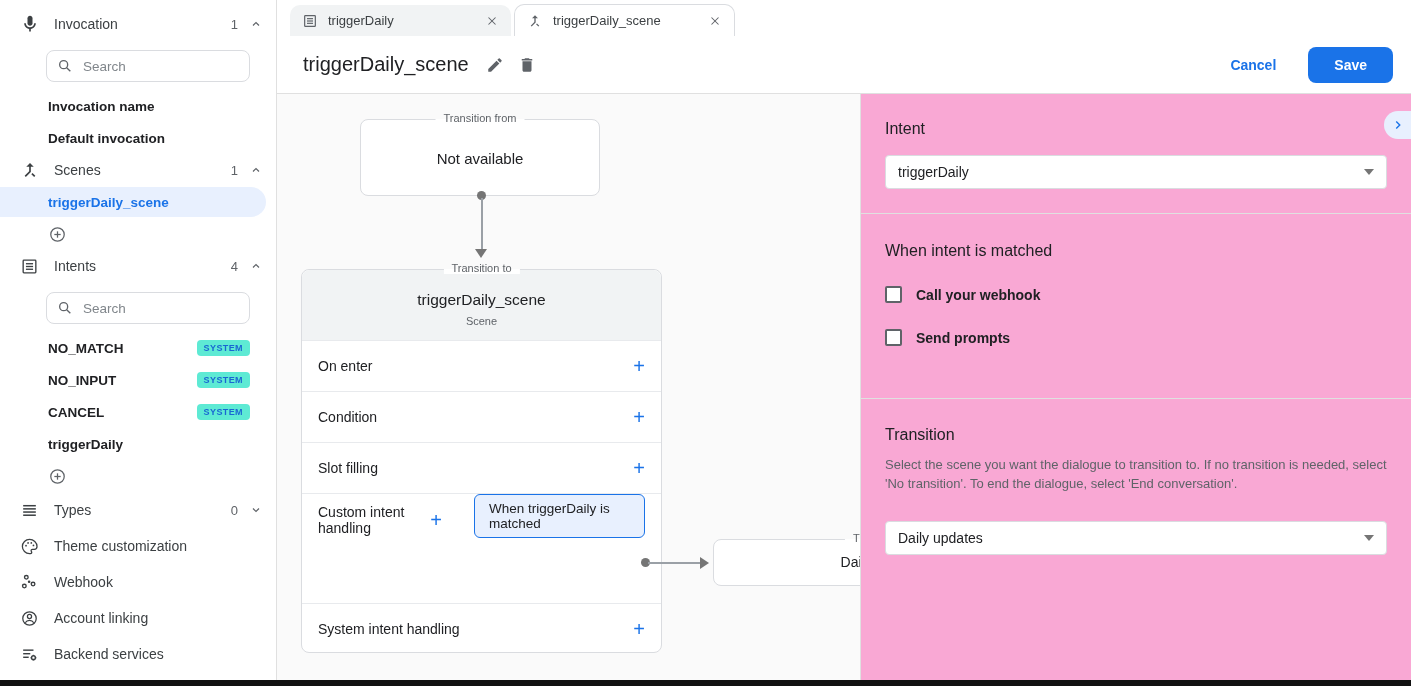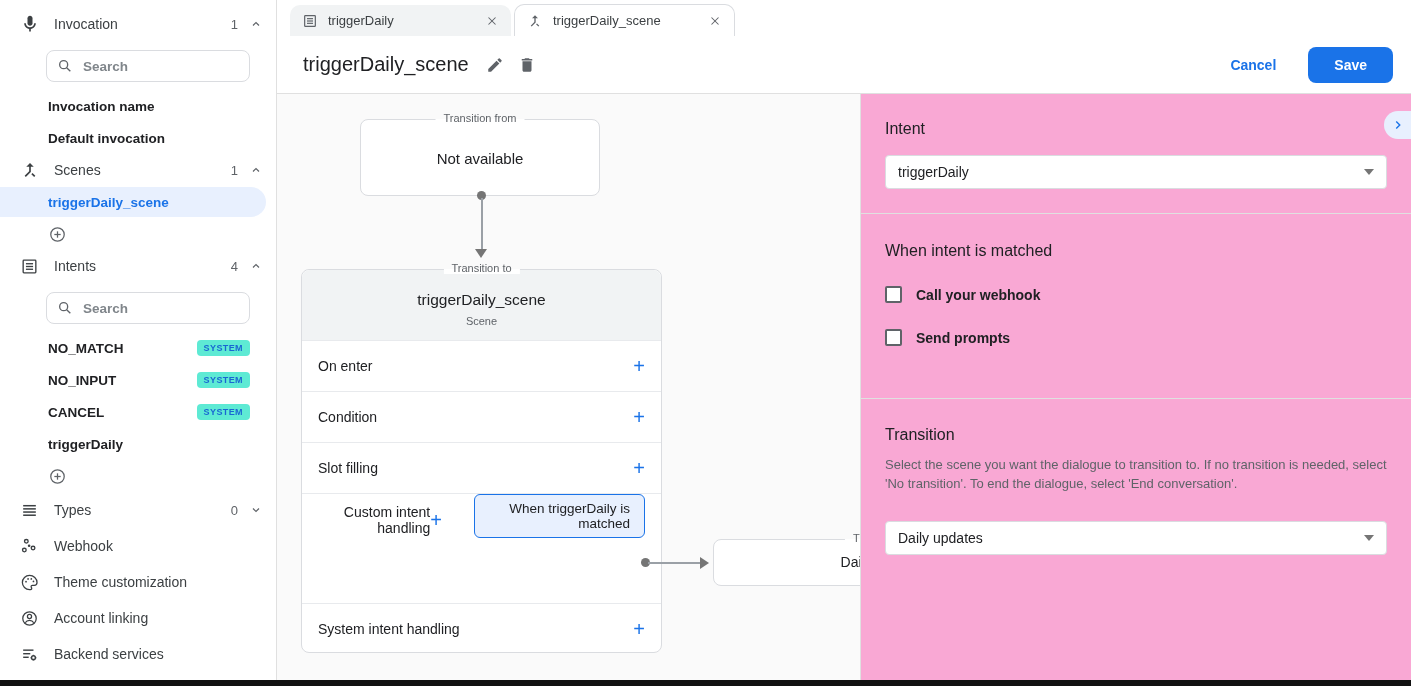--- a/index.html
+++ b/index.html
@@ -14,21 +14,21 @@
   
   .sidebar { width:277px; flex-shrink:0; border-right:1px solid #e0e0e0; padding-top:8px; background:#fff; overflow:hidden; }
   .side-sec { height:32px; display:flex; align-items:center; padding:0 14px 0 20px; cursor:pointer; }
   .side-sec .ic { width:20px; height:20px; color:#3c4043; flex-shrink:0; display:flex; align-items:center; }
   .side-sec .lbl { margin-left:14px; font-size:14px; color:#3c4043; flex:1; }
   .side-sec .cnt { font-size:13px; color:#5f6368; margin-right:12px; }
   .side-sec .chev { color:#5f6368; display:flex; }
   .side-search { margin:10px 26px 8px 46px; height:32px; border:1px solid #dadce0; border-radius:8px;
     display:flex; align-items:center; padding:0 10px; background:#fff; }
   .side-search input { border:none; outline:none; font-size:13.5px; width:100%; margin-left:8px;
-    font-family:"Liberation Sans", sans-serif; color:#202124; background:transparent;font-weight:bold; }
+    font-family:"Liberation Sans", sans-serif; color:#202124; background:transparent; }
   .side-search input::placeholder { color:#80868b; }
   .side-item { height:32px; display:flex; align-items:center; padding-left:48px; padding-right:26px;
     font-weight:bold; font-size:13.5px; color:#202124; cursor:pointer; }
   .side-item.spread { justify-content:space-between; }
   .badge { background:#5eead4; color:#1967d2; font-size:9px; font-weight:bold; letter-spacing:.4px;
     padding:3px 7px; border-radius:4px; }
   .scene-pill { height:30px; margin:1px 10px 1px 0; display:flex; align-items:center; padding-left:48px;
     background:#e8f0fe; border-radius:0 16px 16px 0; color:#1a73e8; font-weight:bold; font-size:13.5px; cursor:pointer; }
   .add-row { height:32px; display:flex; align-items:center; padding-left:48px; color:#5f6368; cursor:pointer; }
   .side-nav { height:36px; display:flex; align-items:center; padding:0 14px 0 20px; cursor:pointer; }
@@ -73,21 +73,21 @@
     border-top:9px solid #757575; }
   .arr-right { position:absolute; width:0; height:0; border-top:6px solid transparent; border-bottom:6px solid transparent;
     border-left:9px solid #757575; }
 
   .scene-card { position:absolute; left:24px; top:175px; width:361px; height:384px; background:#fff;
     border:1px solid #dadce0; border-radius:8px; }
   .scene-head { height:70px; background:#f1f3f4; border-radius:8px 8px 0 0; text-align:center; padding-top:21px; }
   .scene-head .sc-title { font-size:15.5px; color:#202124; }
   .scene-head .sc-sub { font-size:11px; color:#5f6368; margin-top:6px; }
   .scene-row { height:51px; border-top:1px solid #e8eaed; display:flex; align-items:center;
-    justify-content:space-between; padding:0 16px; font-size:14px; color:#202124;text-align:right; }
+    justify-content:space-between; padding:0 16px; font-size:14px; color:#202124; }
   .plus { color:#1a73e8; font-size:20px; font-weight:400; cursor:pointer; line-height:1; }
   .scene-row.custom { height:110px; align-items:stretch; padding:0; justify-content:flex-start; }
   .scene-row.custom .row-line { height:51px; display:flex; align-items:center; justify-content:space-between; padding:0 16px; }
   .handler-box { margin:0 16px; height:44px; background:#e8f0fe; border:1.5px solid #1a73e8; border-radius:6px;
     display:flex; align-items:center; padding:0 14px; font-size:13.5px; color:#202124; cursor:pointer; }
   .box-target { position:absolute; left:436px; top:445px; width:340px; height:47px; background:#fff;
     border:1px solid #dadce0; border-radius:8px; }
   .box-target .bt-text { text-align:center; margin-top:14px; font-size:14px; color:#202124; }
 
   
@@ -250,41 +250,41 @@
       <span class="cnt">0</span>
       <span class="chev" style="color:#5f6368;">
         <svg width="12" height="12" viewBox="0 0 24 24" fill="none" stroke="currentColor" stroke-width="2.4">
             <polyline points="6 9 12 15 18 9"></polyline>
           </svg>
       </span>
     </div>
 
     <div class="side-nav">
       <span class="ic">
-        <svg width="19" height="19" viewBox="0 0 24 24" fill="none" stroke="currentColor" stroke-width="1.7">
-            <circle cx="8" cy="5.5" r="2.3"></circle>
-            <circle cx="5.5" cy="16.5" r="2.3"></circle>
-            <circle cx="16.5" cy="14" r="2.3"></circle>
-            <circle cx="11.5" cy="11" r="0.8" fill="currentColor"></circle>
-          </svg>
-      </span>
-      <span class="lbl">Webhook</span>
-    </div>
-
-    <div class="side-nav">
-      <span class="ic">
         <svg width="19" height="19" viewBox="0 0 24 24" fill="none" stroke="currentColor" stroke-width="1.6">
             <path d="M12 3a9 9 0 0 0 0 18h1.2a1.6 1.6 0 0 0 1.2-2.7c-.3-.3-.4-.7-.4-1.1 0-.9.7-1.6 1.6-1.6H18a3.6 3.6 0 0 0 3.5-3.6C21.5 7 17.2 3 12 3z"></path>
             <circle cx="7.6" cy="11" r="1.1" fill="currentColor" stroke="none"></circle>
             <circle cx="10.2" cy="7.5" r="1.1" fill="currentColor" stroke="none"></circle>
             <circle cx="14.3" cy="7.5" r="1.1" fill="currentColor" stroke="none"></circle>
             <circle cx="17" cy="10.6" r="1.1" fill="currentColor" stroke="none"></circle>
           </svg>
       </span>
       <span class="lbl">Theme customization</span>
+    </div>
+
+    <div class="side-nav">
+      <span class="ic">
+        <svg width="19" height="19" viewBox="0 0 24 24" fill="none" stroke="currentColor" stroke-width="1.7">
+            <circle cx="8" cy="5.5" r="2.3"></circle>
+            <circle cx="5.5" cy="16.5" r="2.3"></circle>
+            <circle cx="16.5" cy="14" r="2.3"></circle>
+            <circle cx="11.5" cy="11" r="0.8" fill="currentColor"></circle>
+          </svg>
+      </span>
+      <span class="lbl">Webhook</span>
     </div>
 
     <div class="side-nav">
       <span class="ic">
         <svg width="19" height="19" viewBox="0 0 24 24" fill="none" stroke="currentColor" stroke-width="1.6">
             <circle cx="12" cy="12" r="8.5"></circle>
             <circle cx="12" cy="9.5" r="2.6"></circle>
             <path d="M6.6 17.4c1.2-1.9 3.2-2.9 5.4-2.9s4.2 1 5.4 2.9"></path>
           </svg>
       </span>

